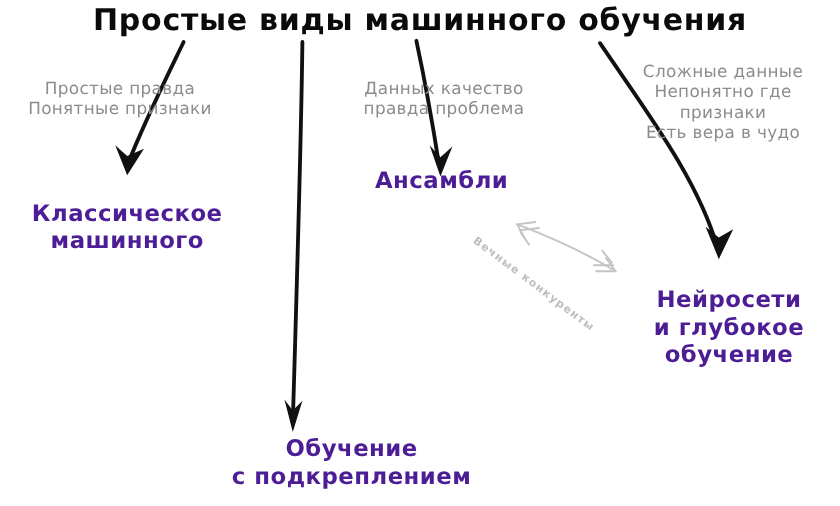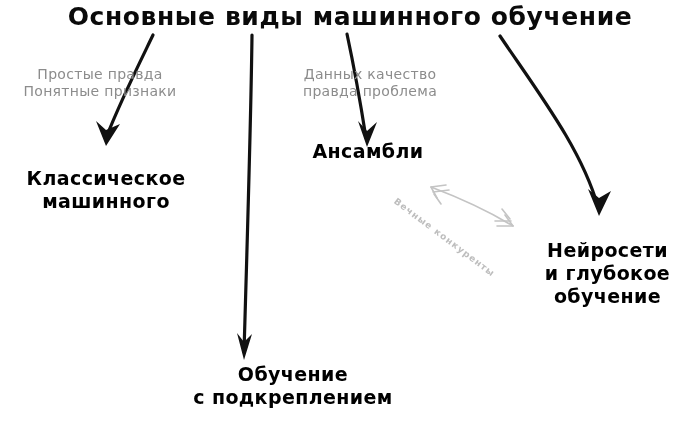--- a/index.html
+++ b/index.html
@@ -23,21 +23,21 @@
     height: 422px;
     pointer-events: none;
   }
   .txt {
     position: absolute;
     white-space: pre;
     text-align: center;
     line-height: 1.22;
   }
   .node {
-    color: #000000;
+    color: #4c1d95;
     font-weight: 700;
     font-size: 19px;
     letter-spacing: 0.4px;
   }
   .cond {
     color: #8c8c8c;
     font-weight: 400;
     font-size: 14px;
     letter-spacing: 0.3px;
   }
@@ -65,21 +65,21 @@
     transform: rotate(37deg);
     transform-origin: left top;
     white-space: pre;
   }
 </style>
 </head>
 <body>
 
 <div id="canvas">
 
-  <div id="title">Основные виды машинного обучение</div>
+  <div id="title">Простые виды машинного обучения</div>
 
   <svg id="arrows" viewBox="0 0 700 422">
     <g fill="none" stroke="#111111" stroke-width="3.2" stroke-linecap="round">
       <path d="M153 35 C 140 62, 120 102, 106 138"></path>
       <path d="M252 35 C 251 120, 247 250, 244 352"></path>
       <path d="M347 34 C 353 62, 361 106, 366 138"></path>
       <path d="M500 36 C 540 95, 582 150, 598 207"></path>
     </g>
     <g fill="#111111" stroke="none">
       <path d="M106 146 L96 121 L106 130 L120 124 Z"></path>
@@ -98,20 +98,24 @@
 
   <div id="rival-label">Вечные конкуренты</div>
 
   <div class="txt cond" style="left:0px; top:66px; width:200px;">Простые правда
 Понятные признаки</div>
 
 
   <div class="txt cond" style="left:280px; top:66px; width:180px;">Данных качество
 правда проблема</div>
 
+  <div class="txt cond" style="left:505px; top:52px; width:195px;">Сложные данные
+Непонятно где
+признаки
+Есть вера в чудо</div>
 
   <div class="txt node" style="left:6px; top:167px; width:200px;">Классическое
 машинного</div>
 
   <div class="txt node" style="left:288px; top:140px; width:160px;">Ансамбли</div>
 
   <div class="txt node" style="left:515px; top:219px; width:185px;margin-top:20px;">Нейросети
 и глубокое
 обучение</div>
 

